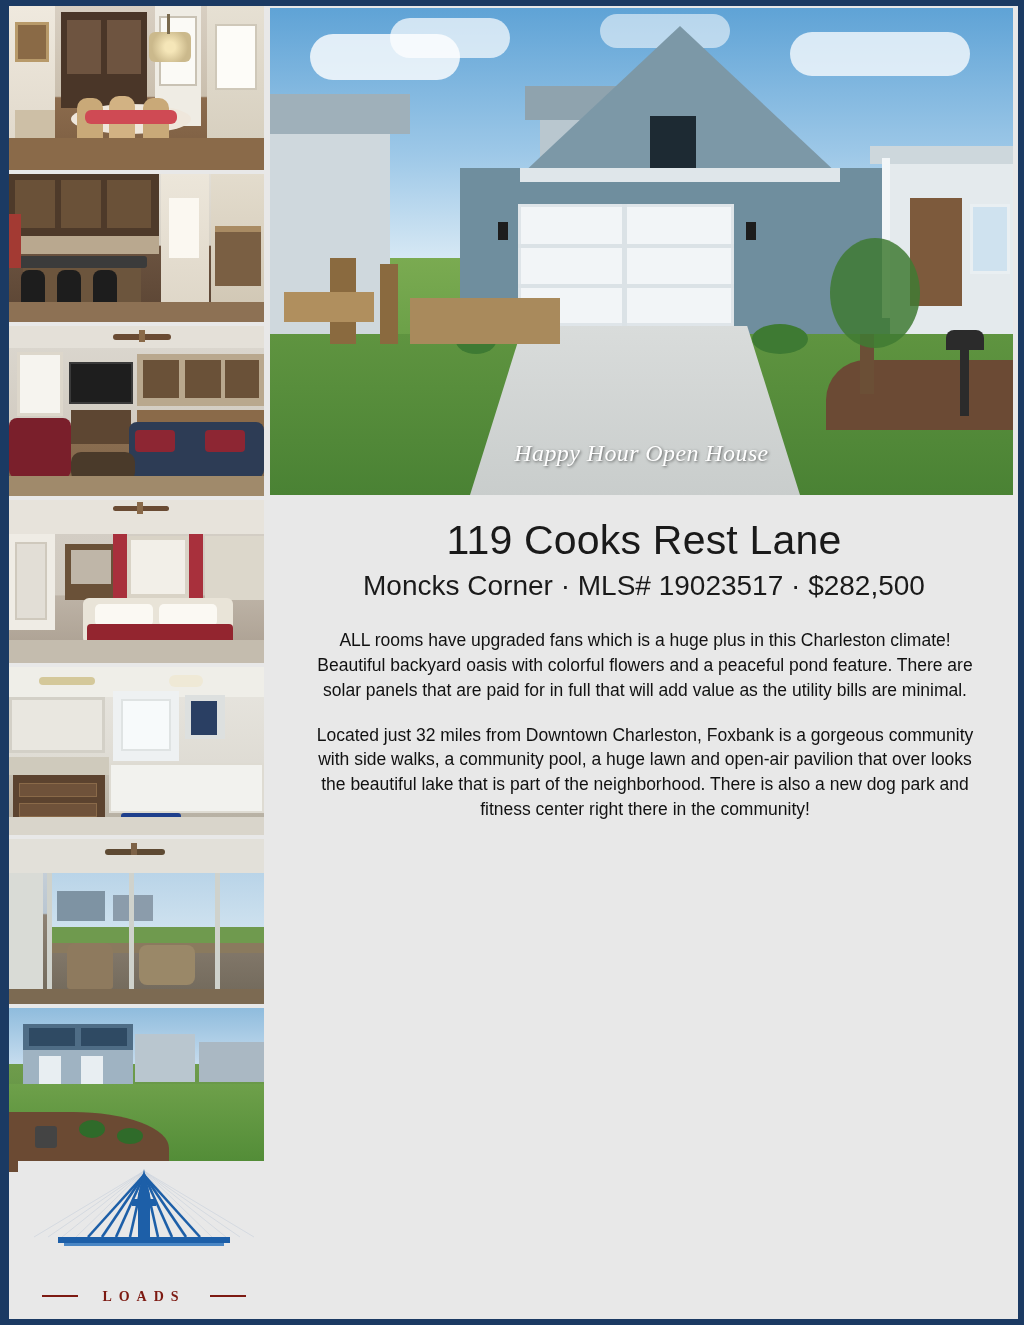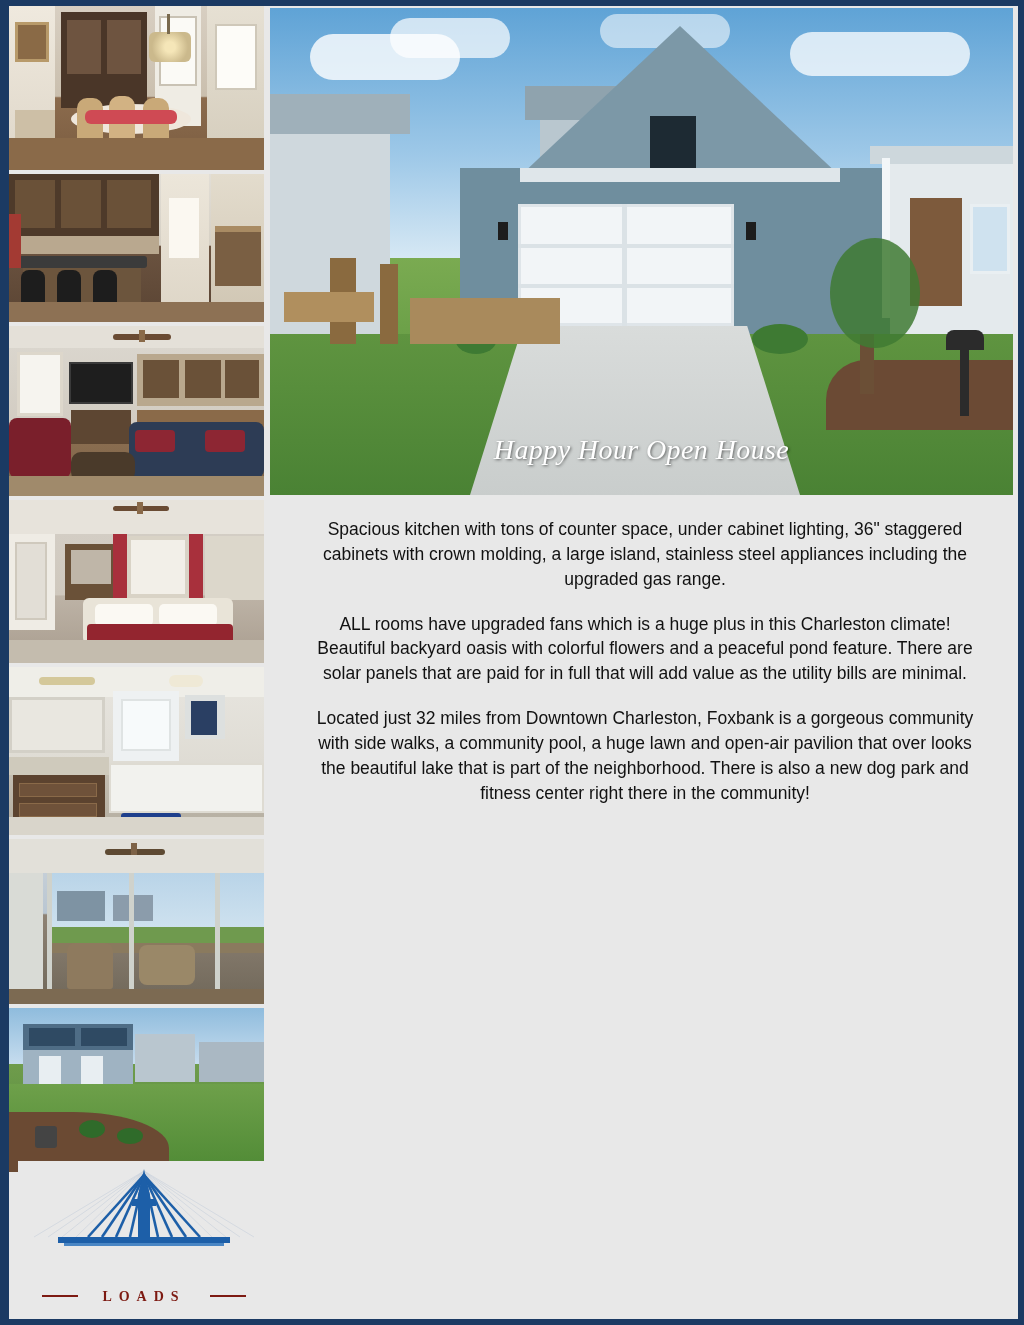--- a/index.html
+++ b/index.html
@@ -77,21 +77,21 @@
     background: linear-gradient(#7fb7e0 0%, #a9d0ec 30%, #cfe4f4 45%, #7fae54 46%, #4e8b36 100%);
   }
   .hero-overlay {
     position: absolute;
     left: 0; right: 0;
     bottom: 26px;
     text-align: center;
     color: #ffffff;
     font-family: "Liberation Serif", serif;
     font-style: italic;
-    font-size: 28px;
+    font-size: 24px;
     line-height: 1.35;
     text-shadow: 1px 1px 3px rgba(0,0,0,.55);
     letter-spacing: .4px;
   }
   .hero-overlay div { white-space: nowrap; }
 
   .title-block { text-align: center; padding: 22px 10px 4px; }
   .address {
     font-size: 41px;
     color: #1a1a1a;
@@ -399,23 +399,26 @@
       <div class="ph" style="left:60px;top:250px;width:26px;height:86px;background:#8a6a3f;"></div>
       <div class="ph" style="left:110px;top:256px;width:18px;height:80px;background:#8a6a3f;"></div>
       <div class="ph" style="left:14px;top:284px;width:90px;height:30px;background:#b08f5e;"></div>
       <div class="ph" style="left:140px;top:290px;width:150px;height:46px;background:#a98a5c;"></div>
 
       <div class="hero-overlay">
         <div>Happy Hour Open House</div>
       </div>
     </div>
 
+    <div class="title-block">
+      <div class="address">119 Cooks Rest Lane</div>
+      <div class="subline">Moncks Corner · MLS# 19023517 · $282,500</div>
+    </div>
 
     <div class="body-copy">
-      <p>Spacious kitchen with tons of counter space, under cabinet lighting, 36" staggered cabinets with crown molding, a large island, stainless steel appliances including the upgraded gas range.</p>
       <p>ALL rooms have upgraded fans which is a huge plus in this Charleston climate! Beautiful backyard oasis with colorful flowers and a peaceful pond feature. There are solar panels that are paid for in full that will add value as the utility bills are minimal.</p>
       <p>Located just 32 miles from Downtown Charleston, Foxbank is a gorgeous community with side walks, a community pool, a huge lawn and open-air pavilion that over looks the beautiful lake that is part of the neighborhood. There is also a new dog park and fitness center right there in the community!</p>
     </div>
 
 
   </div>
  </div>
 
  <div class="logo-box">
    <svg class="bridge" viewBox="0 0 232 100">

